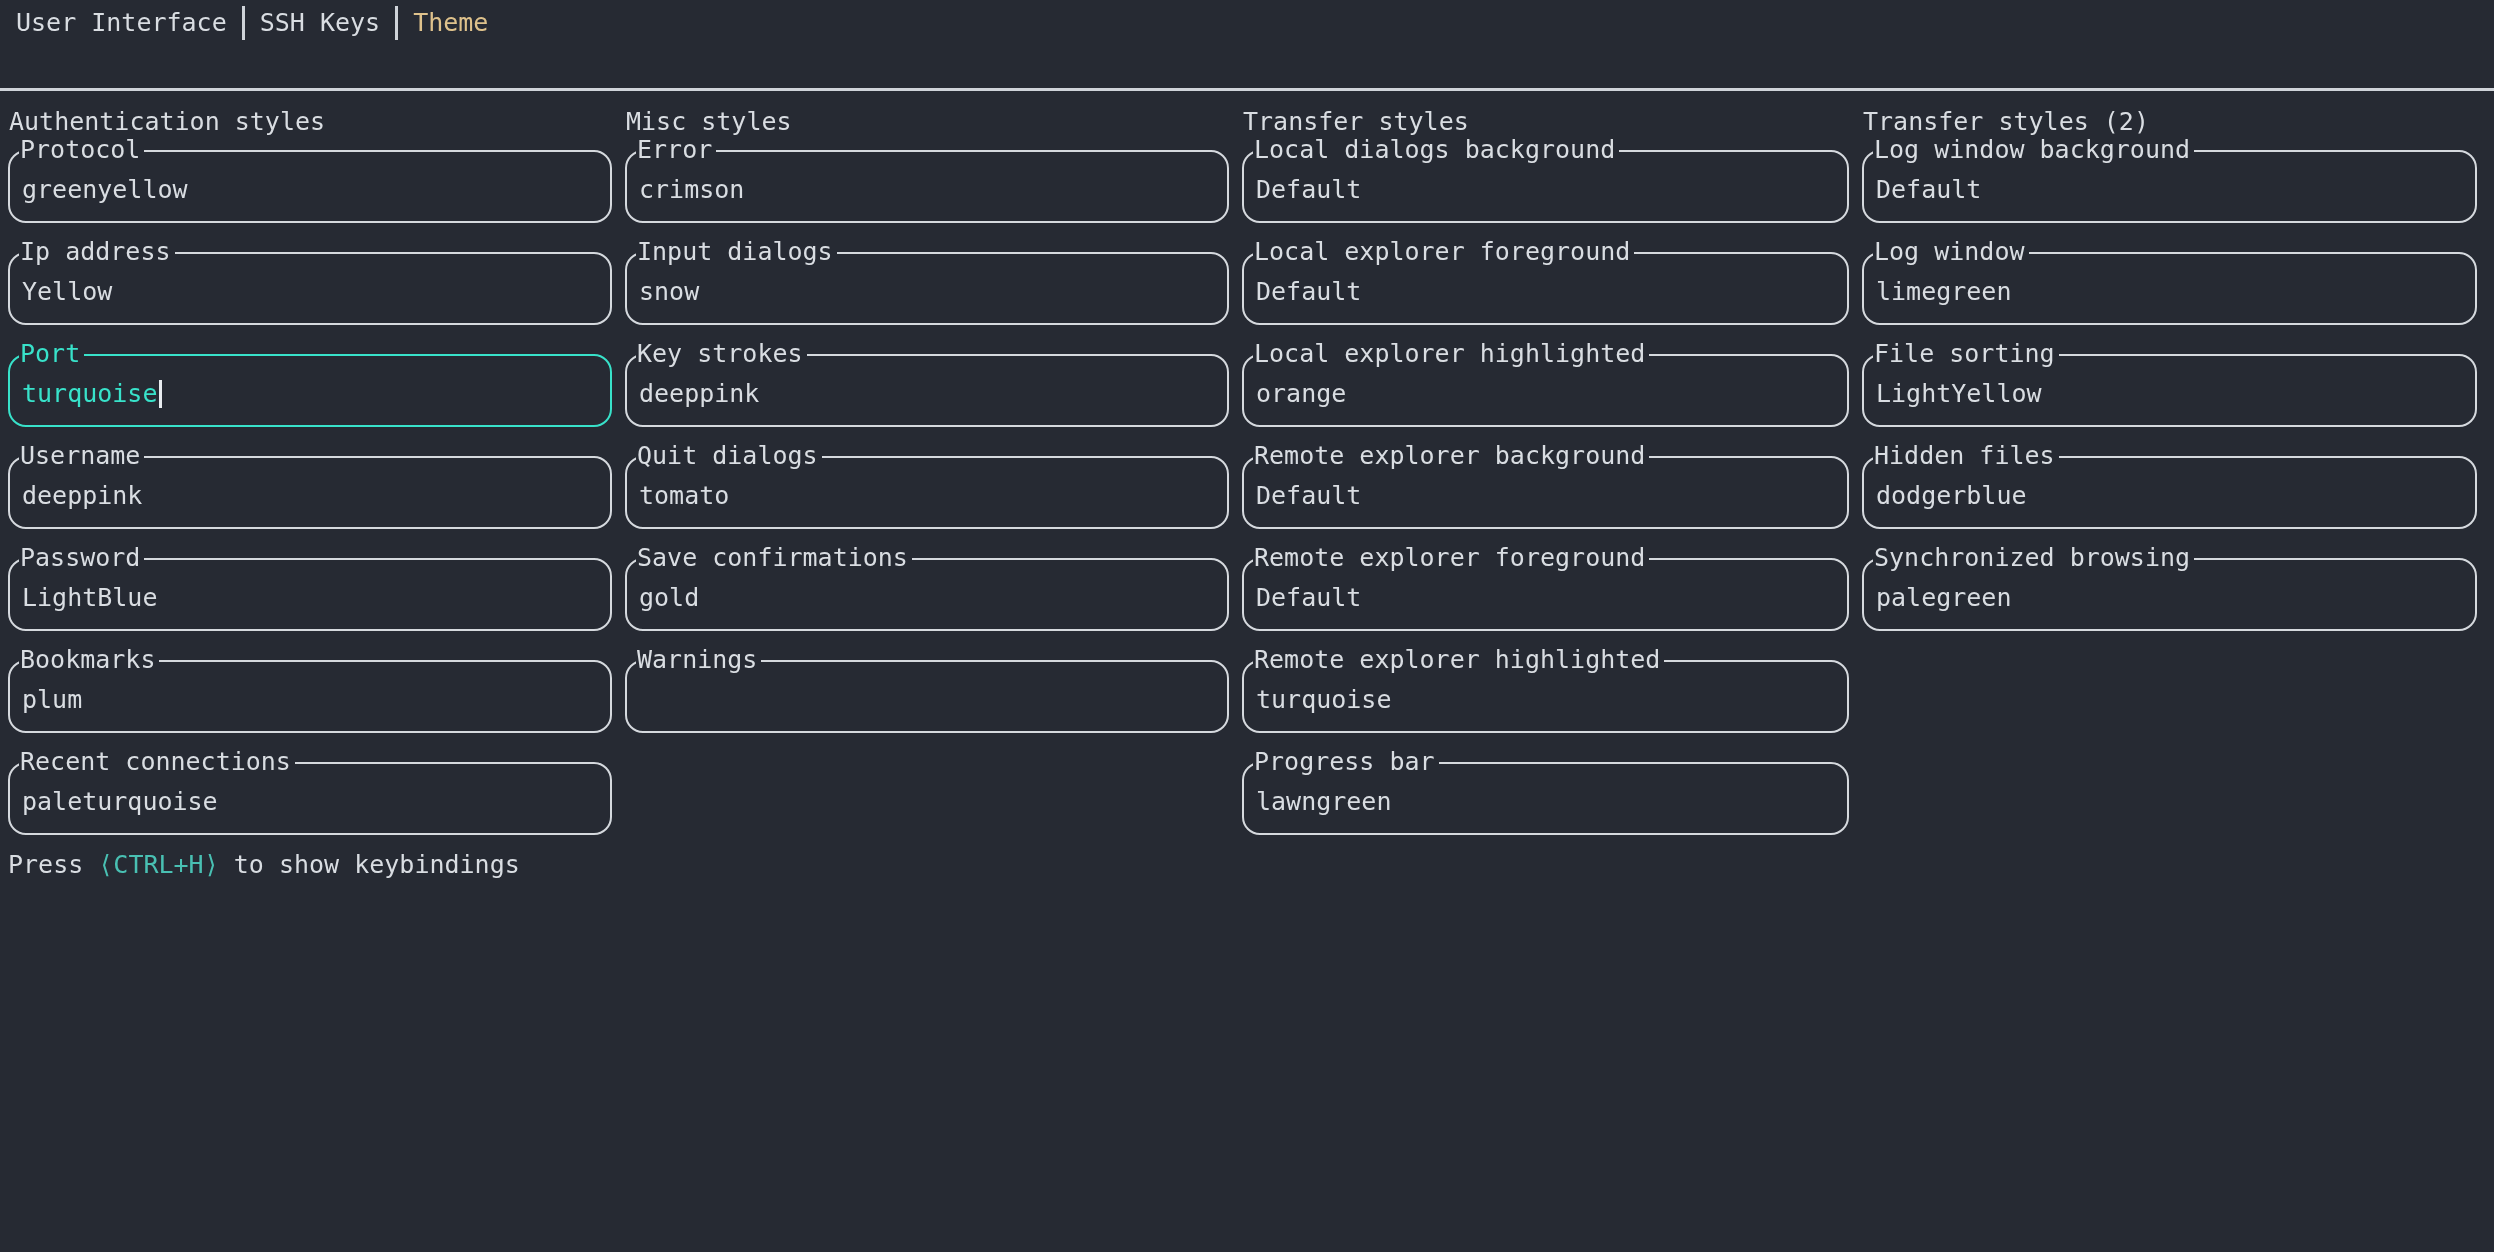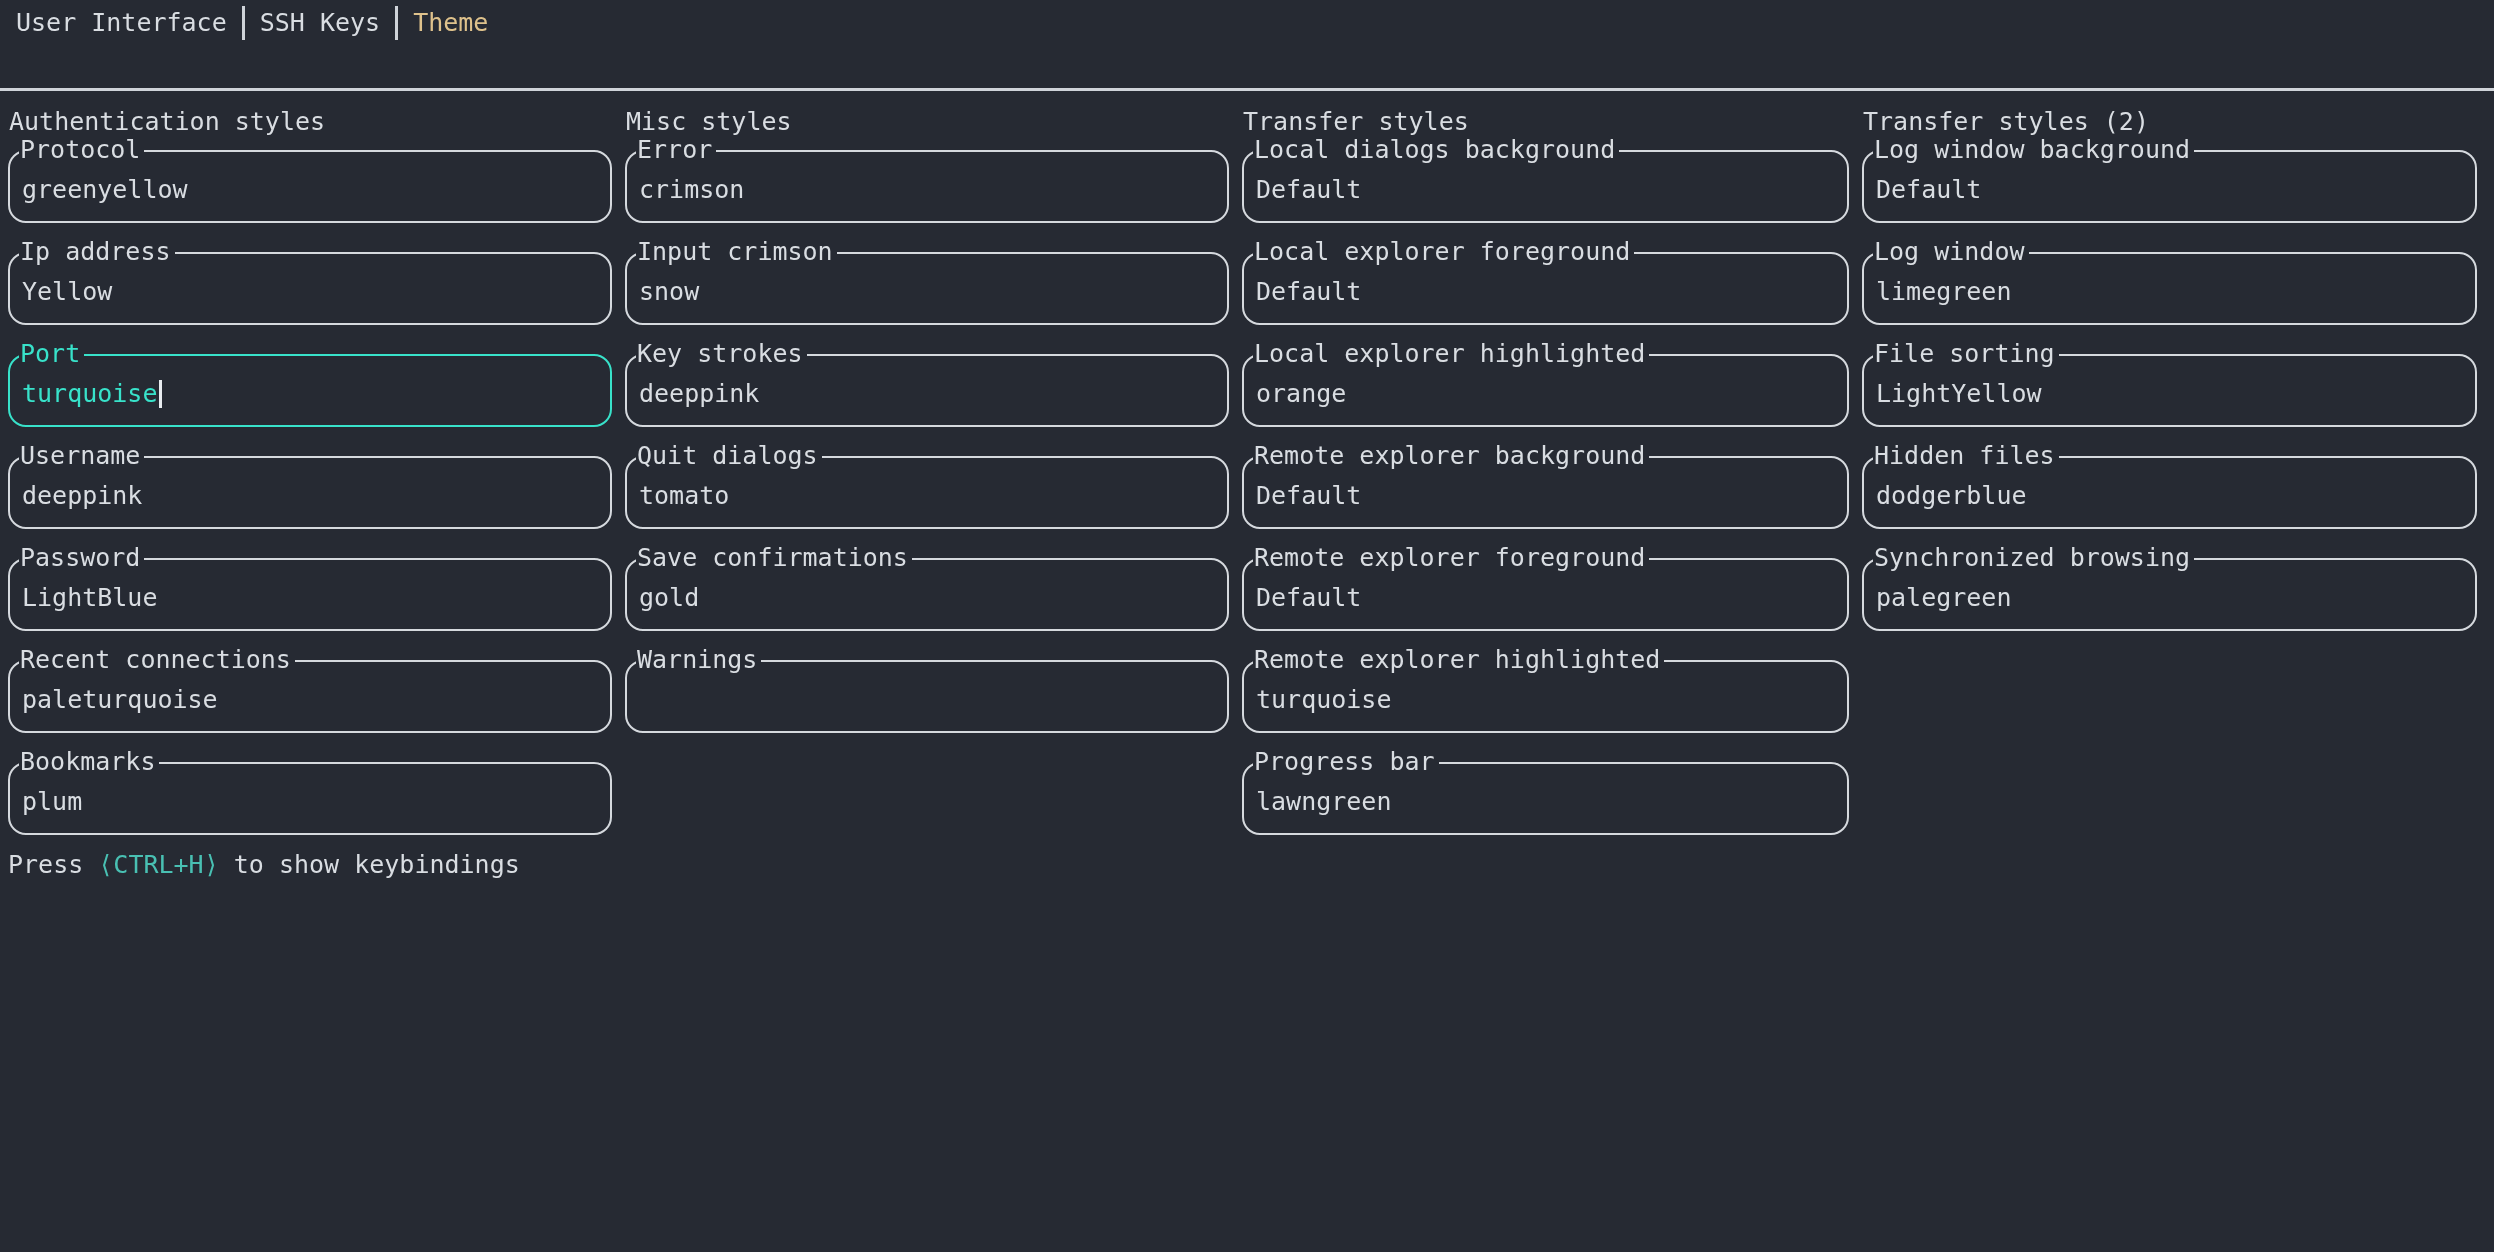--- a/index.html
+++ b/index.html
@@ -124,36 +124,36 @@
       </div>
       <div class="field">
         <span class="field-label">Username</span>
         <div class="field-value"><span>deeppink</span></div>
       </div>
       <div class="field">
         <span class="field-label">Password</span>
         <div class="field-value"><span>LightBlue</span></div>
       </div>
       <div class="field">
+        <span class="field-label">Bookmarks</span>
+        <div class="field-value"><span>plum</span></div>
+      </div>
+      <div class="field">
         <span class="field-label">Recent connections</span>
         <div class="field-value"><span>paleturquoise</span></div>
       </div>
-      <div class="field">
-        <span class="field-label">Bookmarks</span>
-        <div class="field-value"><span>plum</span></div>
-      </div>
     </section>
     <section>
       <div class="section-title">Misc styles</div>
       <div class="field">
         <span class="field-label">Error</span>
         <div class="field-value"><span>crimson</span></div>
       </div>
       <div class="field">
-        <span class="field-label">Input crimson</span>
+        <span class="field-label">Input dialogs</span>
         <div class="field-value"><span>snow</span></div>
       </div>
       <div class="field">
         <span class="field-label">Key strokes</span>
         <div class="field-value"><span>deeppink</span></div>
       </div>
       <div class="field">
         <span class="field-label">Quit dialogs</span>
         <div class="field-value"><span>tomato</span></div>
       </div>

